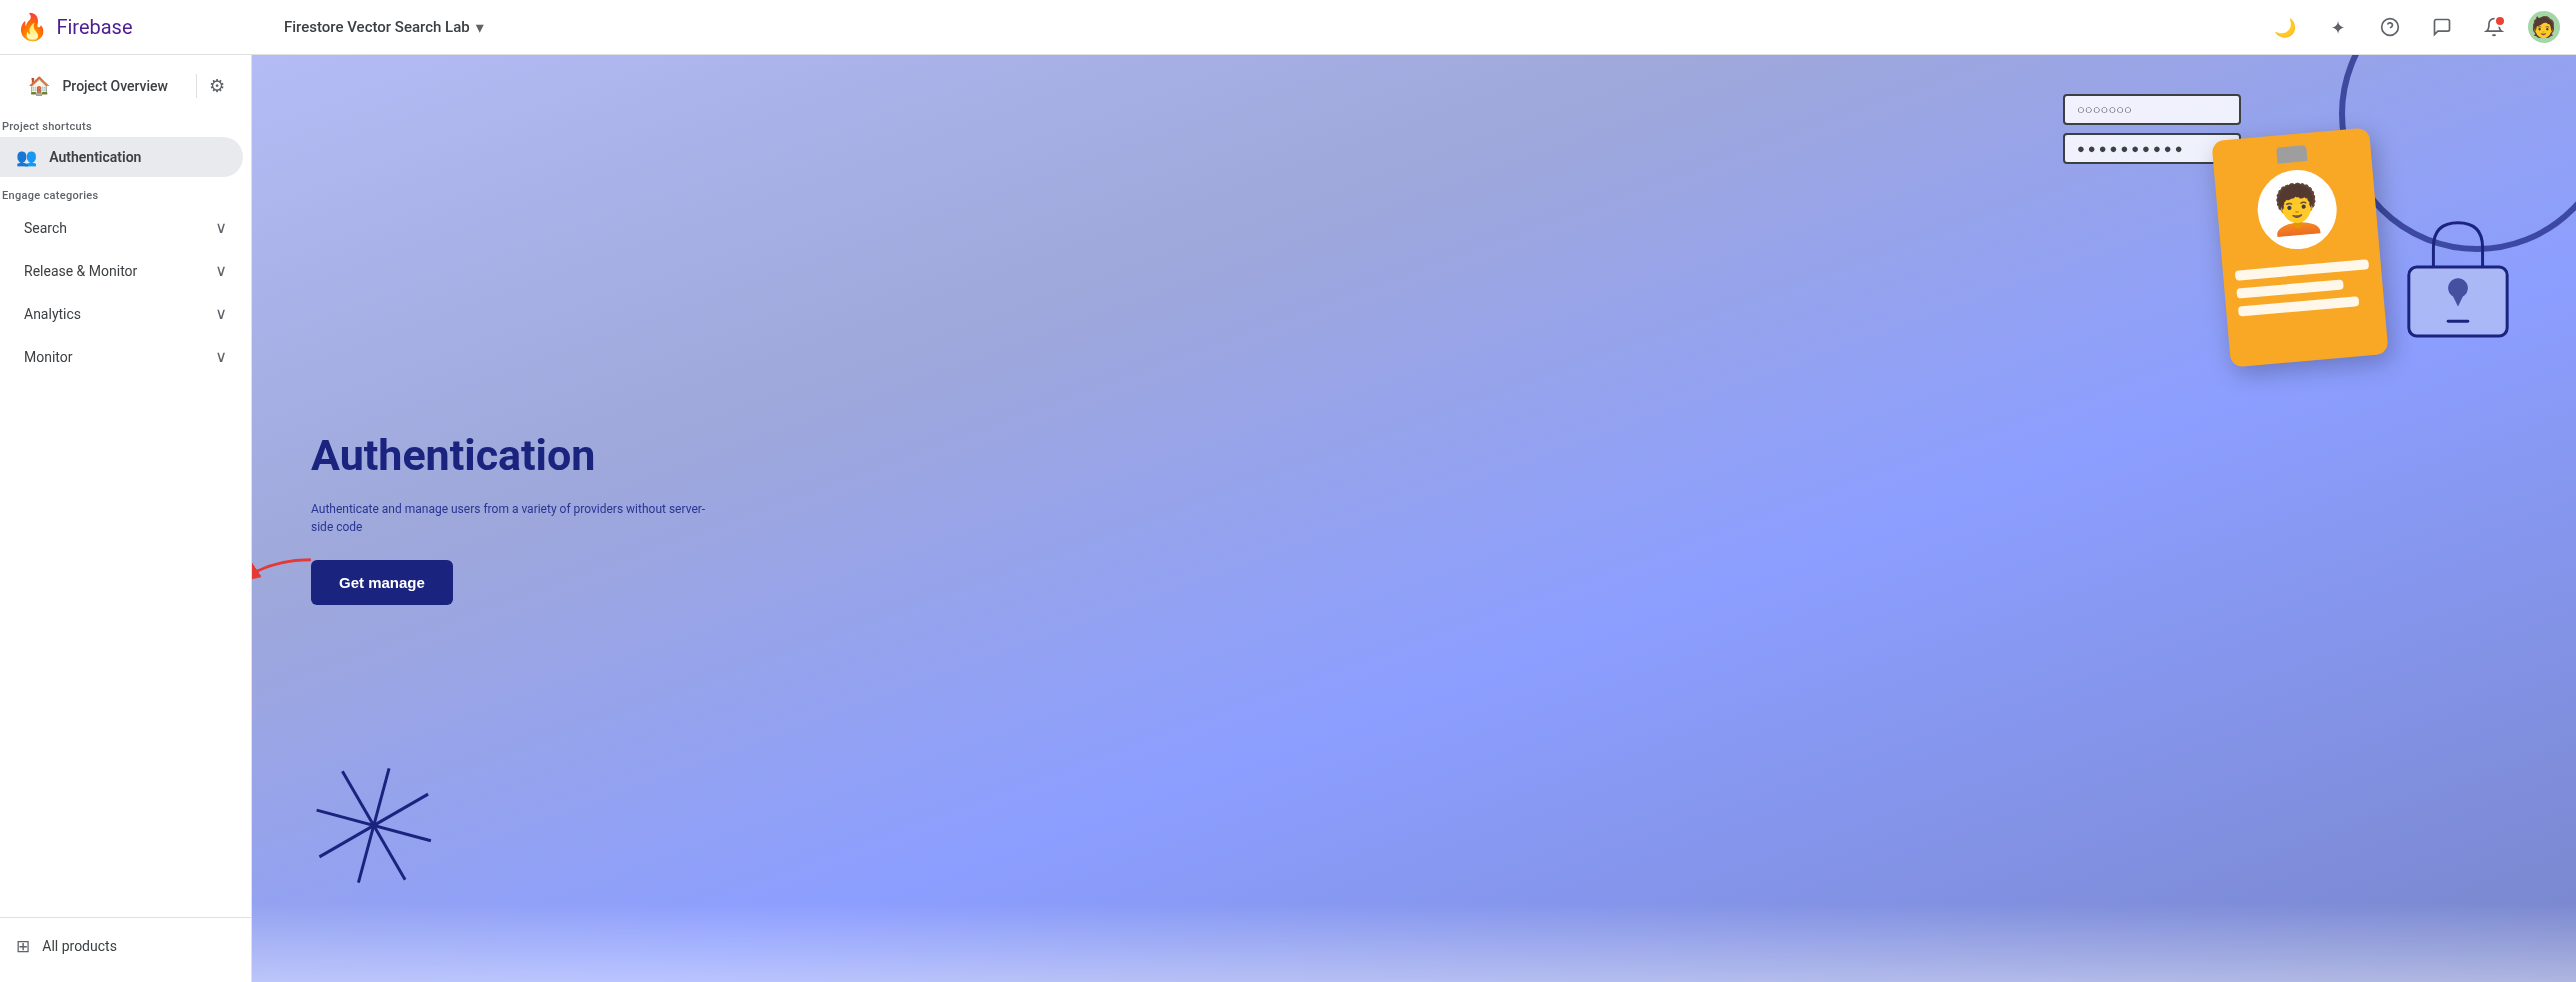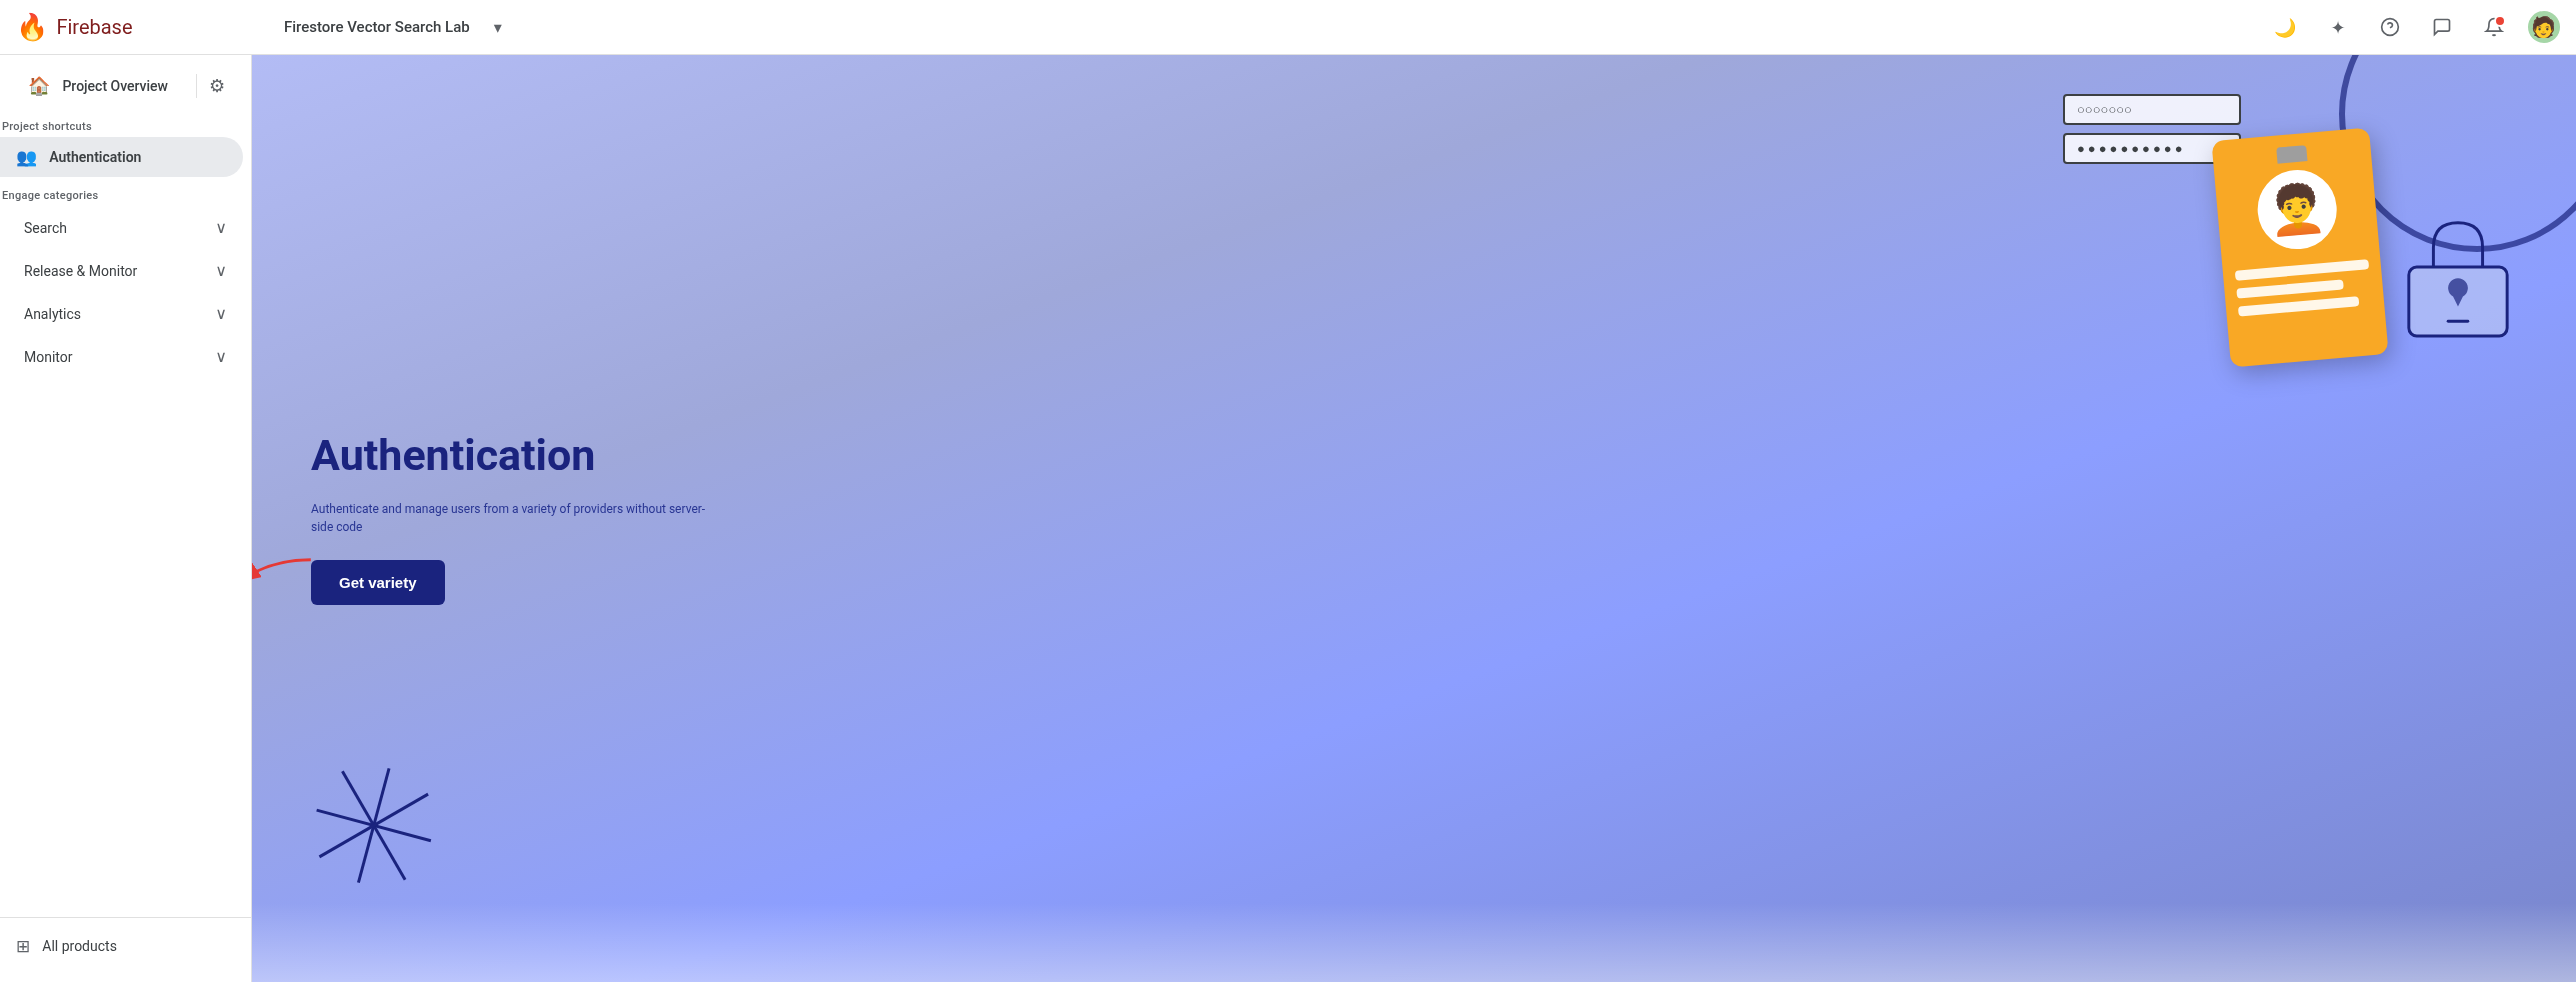--- a/index.html
+++ b/index.html
@@ -6,22 +6,22 @@
     body { font-family: 'Google Sans', Roboto, Arial, sans-serif; display: flex; flex-direction: column; height: 100vh; overflow: hidden; background: #f8f9fa; }
 
     
     .topbar {
       display: flex; align-items: center; height: 55px;
       background: #fff; border-bottom: 1px solid #e0e0e0;
       padding: 0 16px; z-index: 10;
     }
     .topbar-logo { display: flex; align-items: center; gap: 8px; width: 252px; }
     .firebase-flame { font-size: 26px; }
-    .firebase-text { font-size: 20px; color: #7f1d1d; font-weight: 400; }
-    .topbar-center { flex: 1; display: flex; align-items: center; gap: 24px; padding-left: 16px; }
+    .firebase-text { font-size: 20px; color: #4c1d95; font-weight: 400; }
+    .topbar-center { flex: 1; display: flex; align-items: center; gap: 6px; padding-left: 16px; }
     .project-name { font-size: 15px; color: #3c4043; font-weight: 500; }
     .chevron-down { font-size: 16px; color: #5f6368; }
     .topbar-icons { display: flex; align-items: center; gap: 16px; margin-left: auto; }
     .icon-btn { width: 36px; height: 36px; display: flex; align-items: center; justify-content: center; border-radius: 50%; cursor: pointer; color: #5f6368; font-size: 18px; }
     .avatar { width: 32px; height: 32px; border-radius: 50%; background: #a5d6a7; display: flex; align-items: center; justify-content: center; overflow: hidden; cursor: pointer; }
     .notification-dot { position: relative; }
     .notification-dot::after { content: ''; position: absolute; top: 6px; right: 6px; width: 8px; height: 8px; background: #ea4335; border-radius: 50%; border: 2px solid #fff; }
 
     
     .layout { display: flex; flex: 1; overflow: hidden; }
@@ -314,21 +314,21 @@
         
         <svg style="position:absolute; left:-79px; top:-10px; z-index:5;" width="89" height="49" viewBox="0 0 90 50">
           <defs>
             <marker id="arrowhead" markerWidth="8" markerHeight="8" refX="6" refY="3" orient="auto">
               <polygon points="0 0, 8 3, 0 6" fill="#e53935"></polygon>
             </marker>
           </defs>
           <path d="M80 10 Q40 10 10 30" stroke="#e53935" stroke-width="3" fill="none" marker-end="url(#arrowhead)"></path>
         </svg>
         <button class="get-started-btn">
-          <span>Get variety</span>
+          <span>Get manage</span>
         </button>
       </div>
     </div>
 
     <div class="bottom-wave"></div>
   </div>
 
 </div>
 
 

